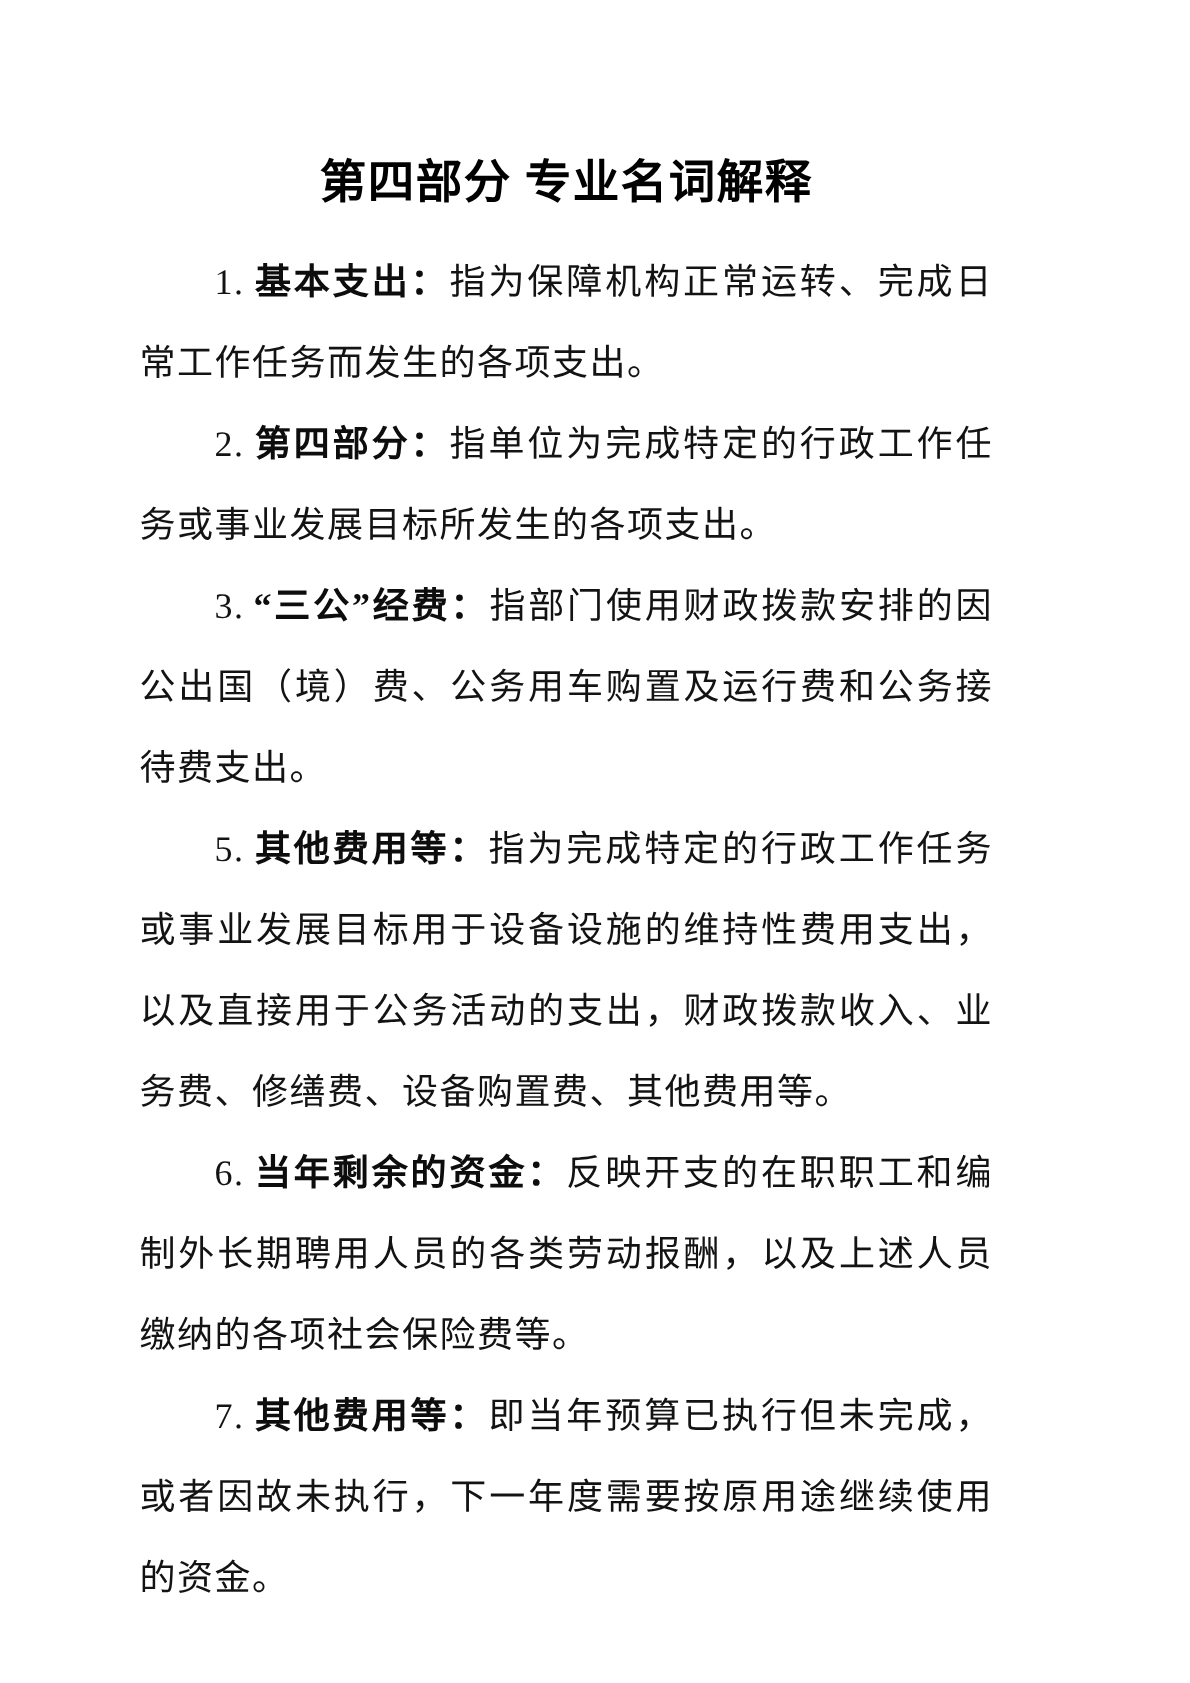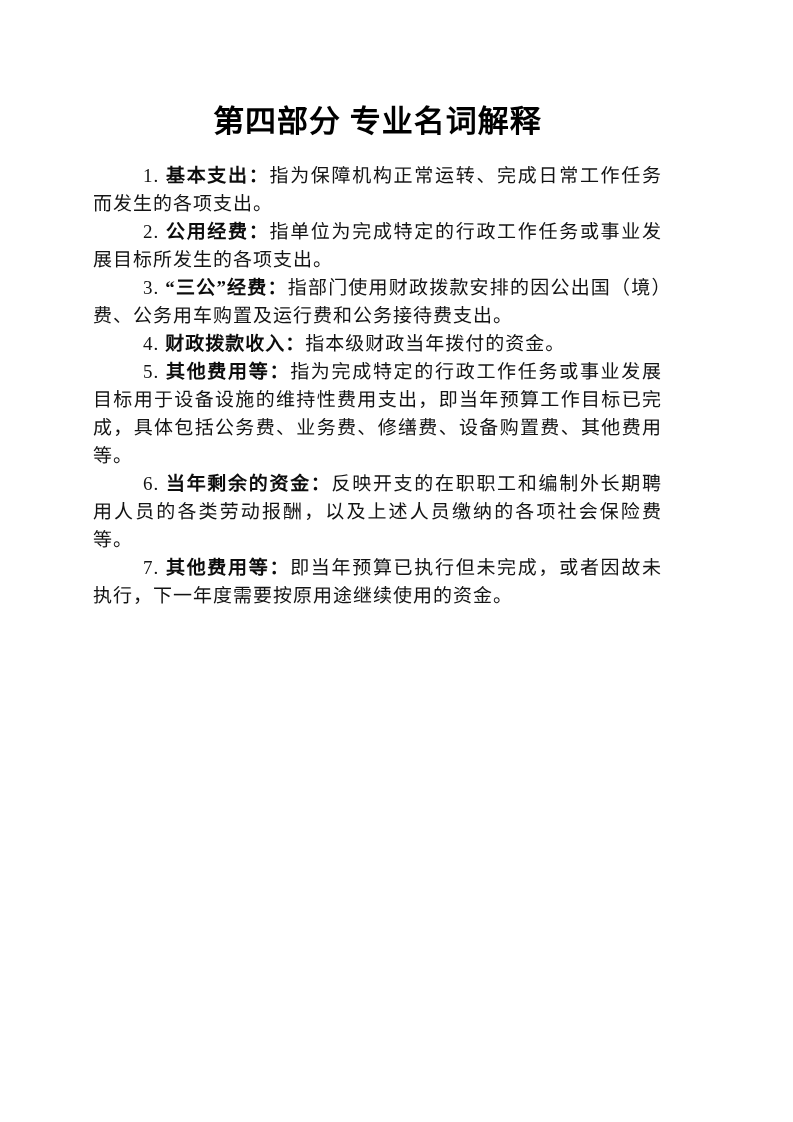--- a/index.html
+++ b/index.html
@@ -30,22 +30,22 @@
     font-weight: 700;
     letter-spacing: 1px;
     line-height: 48px;
     text-align: center;
     color: #000000;
     margin-bottom: 16px;
     font-family: "Liberation Serif", "DejaVu Serif", serif;
   }
 
   .para {
-    font-size: 19px;
-    line-height: 28px;
+    font-size: 24px;
+    line-height: 54px;
     letter-spacing: 1px;
     text-align: justify;
     text-justify: inter-ideograph;
     text-indent: 50px; 
     color: #131313;
   }
 
   .para .num {
     margin-right: 6px;
   }
@@ -65,33 +65,30 @@
 <div class="page">
   <div class="content">
 
     <h1 class="doc-title">第四部分 专业名词解释</h1>
 
     <p class="para">
       <span class="num">1.</span><span class="term">基本支出：</span><span class="def">指为保障机构正常运转、完成日常工作任务而发生的各项支出。</span>
     </p>
 
     <p class="para">
-      <span class="num">2.</span><span class="term">公用经费：</span><span class="def">指单位为完成特定的行政工作任务或事业发展目标所发生的各项支出。</span>
+      <span class="num">2.</span><span class="term">第四部分：</span><span class="def">指单位为完成特定的行政工作任务或事业发展目标所发生的各项支出。</span>
     </p>
 
     <p class="para">
       <span class="num">3.</span><span class="term">“三公”经费：</span><span class="def">指部门使用财政拨款安排的因公出国（境）费、公务用车购置及运行费和公务接待费支出。</span>
     </p>
 
-    <p class="para">
-      <span class="num">4.</span><span class="term">财政拨款收入：</span><span class="def">指本级财政当年拨付的资金。</span>
-    </p>
 
     <p class="para">
-      <span class="num">5.</span><span class="term">其他费用等：</span><span class="def">指为完成特定的行政工作任务或事业发展目标用于设备设施的维持性费用支出，即当年预算工作目标已完成，具体包括公务费、业务费、修缮费、设备购置费、其他费用等。</span>
+      <span class="num">5.</span><span class="term">其他费用等：</span><span class="def">指为完成特定的行政工作任务或事业发展目标用于设备设施的维持性费用支出，以及直接用于公务活动的支出，财政拨款收入、业务费、修缮费、设备购置费、其他费用等。</span>
     </p>
 
     <p class="para">
       <span class="num">6.</span><span class="term">当年剩余的资金：</span><span class="def">反映开支的在职职工和编制外长期聘用人员的各类劳动报酬，以及上述人员缴纳的各项社会保险费等。</span>
     </p>
 
     <p class="para">
       <span class="num">7.</span><span class="term">其他费用等：</span><span class="def">即当年预算已执行但未完成，或者因故未执行，下一年度需要按原用途继续使用的资金。</span>
     </p>
 

